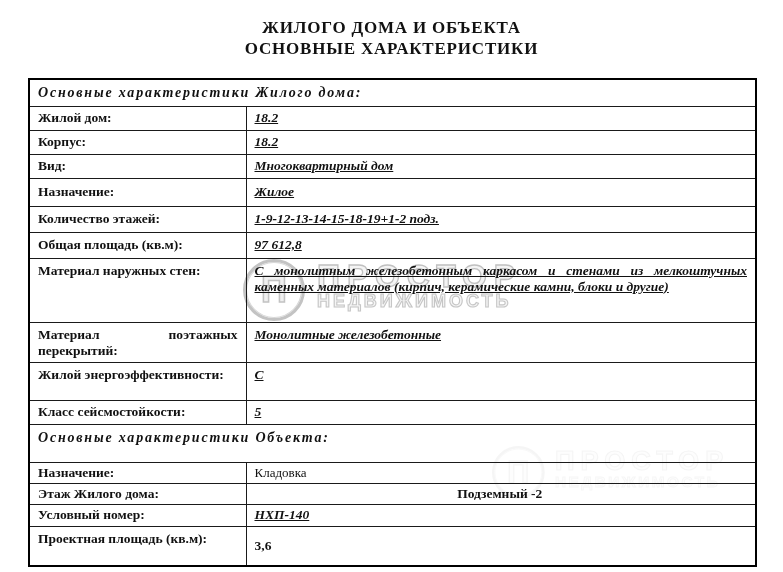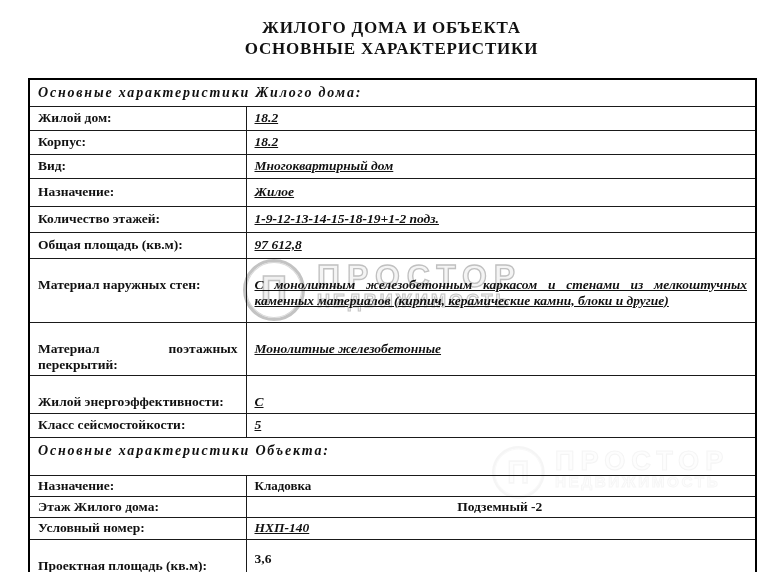--- a/index.html
+++ b/index.html
@@ -97,25 +97,25 @@
     font-weight: bold;
     font-style: italic;
     font-size: 14px;
     letter-spacing: 1.8px;
     vertical-align: top;
     padding-top: 5px;
   }
   td.sec.sec-tall { padding-bottom: 16px; }
   td.lbl { font-weight: bold; }
   td.val { font-weight: bold; font-style: italic; text-decoration: underline; }
-  td.val-plain { font-weight: bold; font-style: normal; font-size: 13px; }
+  td.val-plain { font-weight: normal; font-style: normal; font-size: 13px; }
   td.val-bold  { font-weight: bold; font-style: normal; }
   td.pad-extra { padding-left: 6px; text-align: center; }
   .justify { text-align: justify; }
-  .v-top { vertical-align: top; padding-top: 18px; }
+  .v-top { vertical-align: top; padding-top: 4px; }
 
   tr.h27 { height: 27px; } tr.h24 { height: 24px; } tr.h28 { height: 28px; }
   tr.h26 { height: 26px; padding-left: 8px; } tr.h64 { height: 64px; } tr.h40 { height: 40px; }
   tr.h38 { height: 38px; } tr.h35 { height: 35px; } tr.h21 { height: 21px; }
   tr.h22 { height: 22px; } tr.h32 { height: 40px; }
 </style>
 </head>
 <body>
 
 <div class="page">

